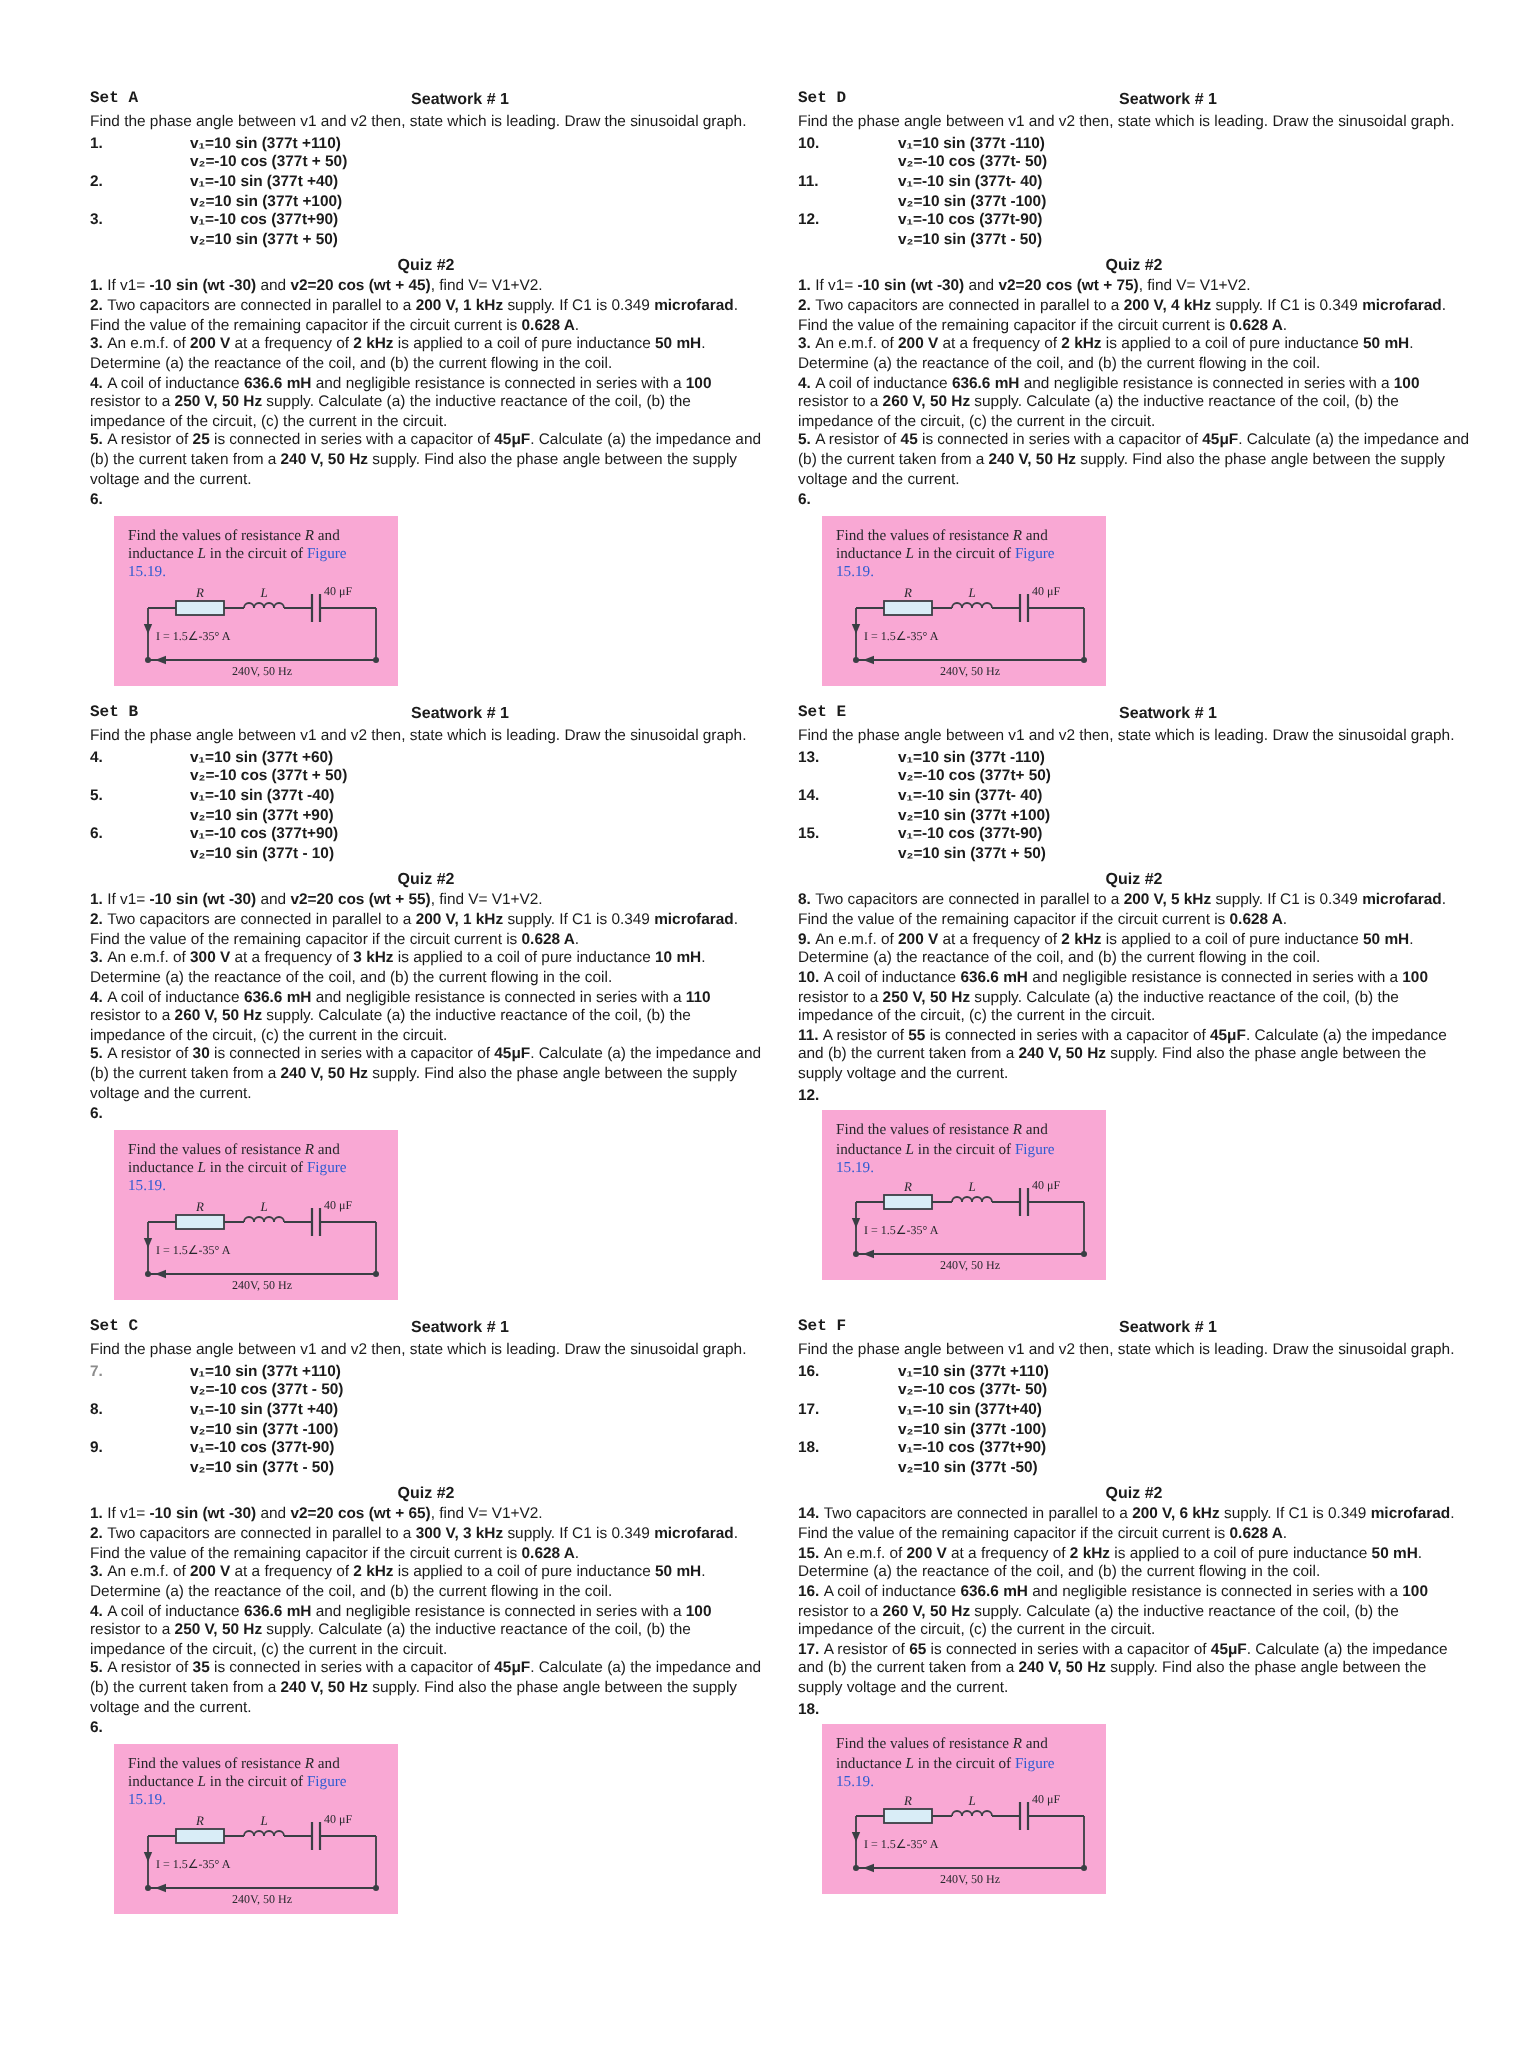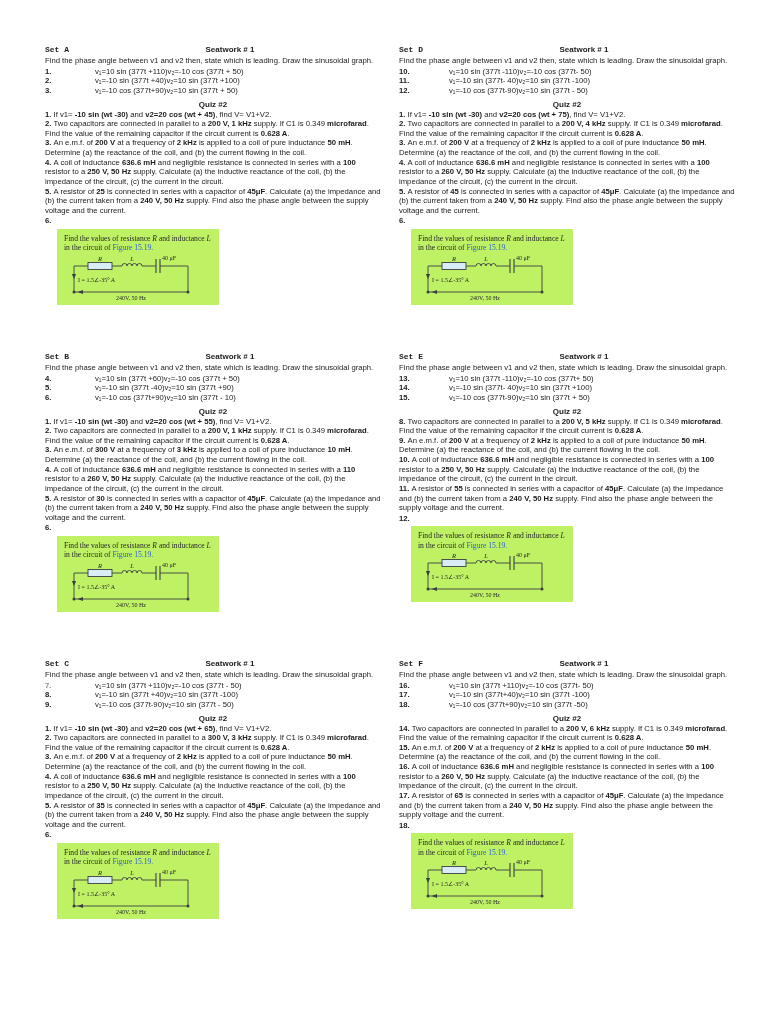--- a/index.html
+++ b/index.html
@@ -15,27 +15,27 @@
     grid-template-rows:repeat(3,307px); grid-auto-flow:column;
   }
   .set { position:relative; font-size:7.7px; line-height:1.25; }
   .set-header { position:relative; height:10px; font-weight:bold; font-size:8px; }
   .seatwork-title { position:absolute; left:0; right:0; text-align:center;margin-left:34px; }
   .set-name { position:absolute; left:0;font-family:Liberation Mono, monospace; }
   .intro { margin-top:1px; }
   .items { margin-top:1px; }
   .sw-item { display:flex; }
   .sw-item .num { flex:0 0 50px; font-weight:bold; }
-  .eqs { display:flex; font-weight:normal; }
+  .eqs { display:flex; flex-direction:column; font-weight:bold; }
   .quiz-title { text-align:center; font-weight:bold; font-size:8px; margin-top:4px; }
   .quiz-line b { font-weight:bold; }
   .qnum { font-weight:bold; }
   .grey { color:#8c8c8c; }
   .trailing-num { font-weight:bold; margin-top:1px; }
-  .fig-box { margin-left:12px; margin-top:3px; width:162px; background:#bef264; padding:5px 6px 4px 7px; }
+  .fig-box { margin-left:12px; margin-top:3px; width:142px; background:#f9a8d4; padding:5px 6px 4px 7px; }
   .fig-caption { font-family:"Liberation Serif", serif; font-size:7.6px; line-height:1.22; color:#26282c; }
   .fig-it { font-style:italic; }
   .fig-link { color:#2d5bd1; cursor:pointer; }
   svg.circuit { display:block; margin-top:1px; }
   svg.circuit text { font-family:"Liberation Serif", serif; fill:#26282c; }
 </style>
 </head>
 <body>
 
 <div class="page">

